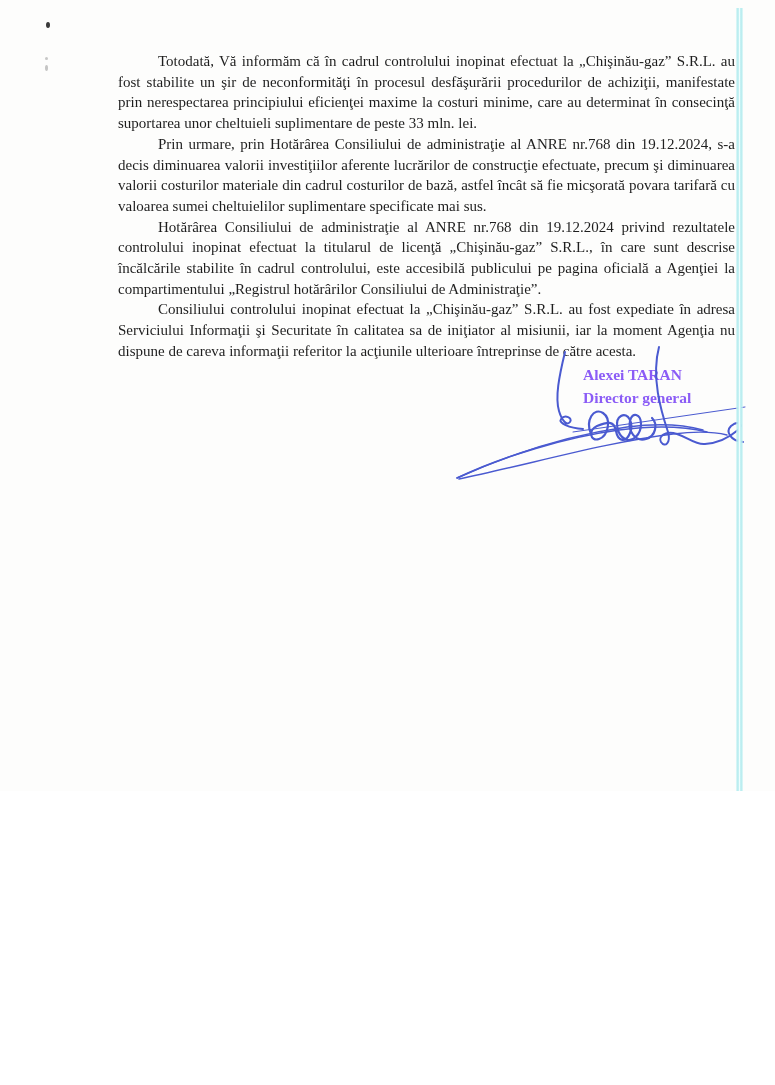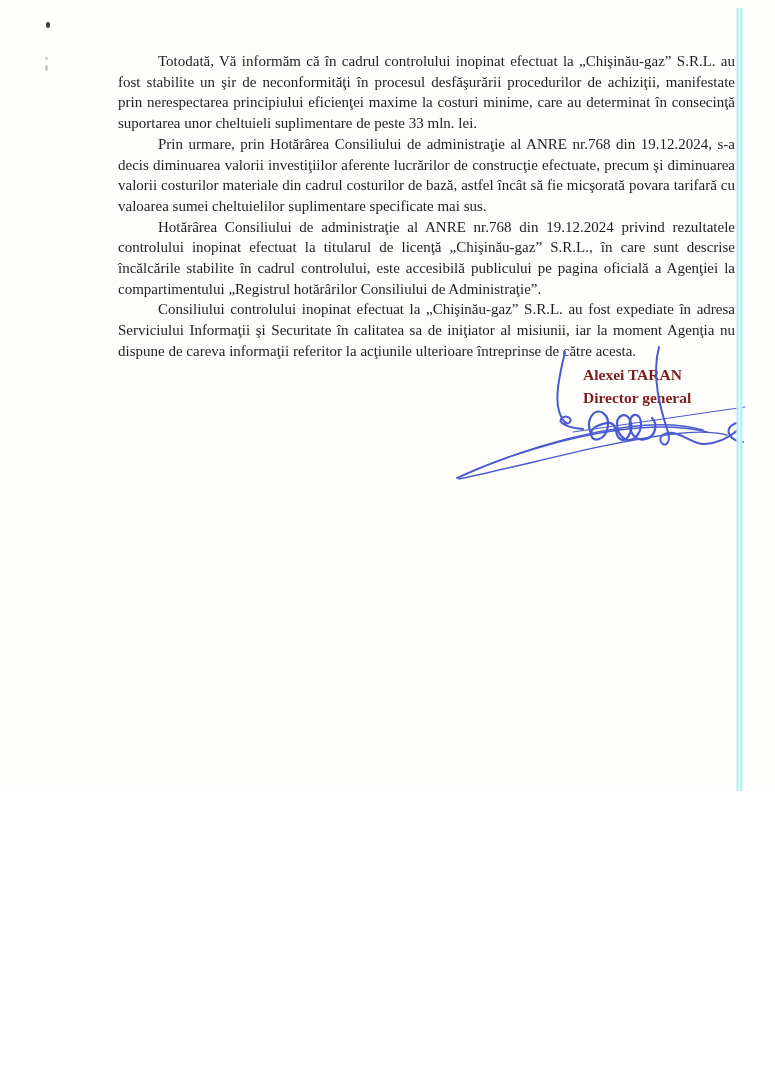--- a/index.html
+++ b/index.html
@@ -36,21 +36,21 @@
     text-align: left !important;
   }
   
   .signer-block {
     position: absolute;
     left: 583px;
     top: 364px;
     font-weight: bold;
     font-size: 15.5px;
     line-height: 22.5px;
-    color: #7f1d1d;
+    color: #8b5cf6;
     white-space: nowrap;
   }
   
   .sig {
     position: absolute;
     left: 435px;
     top: 335px;
     width: 320px;
     height: 155px;
   }

